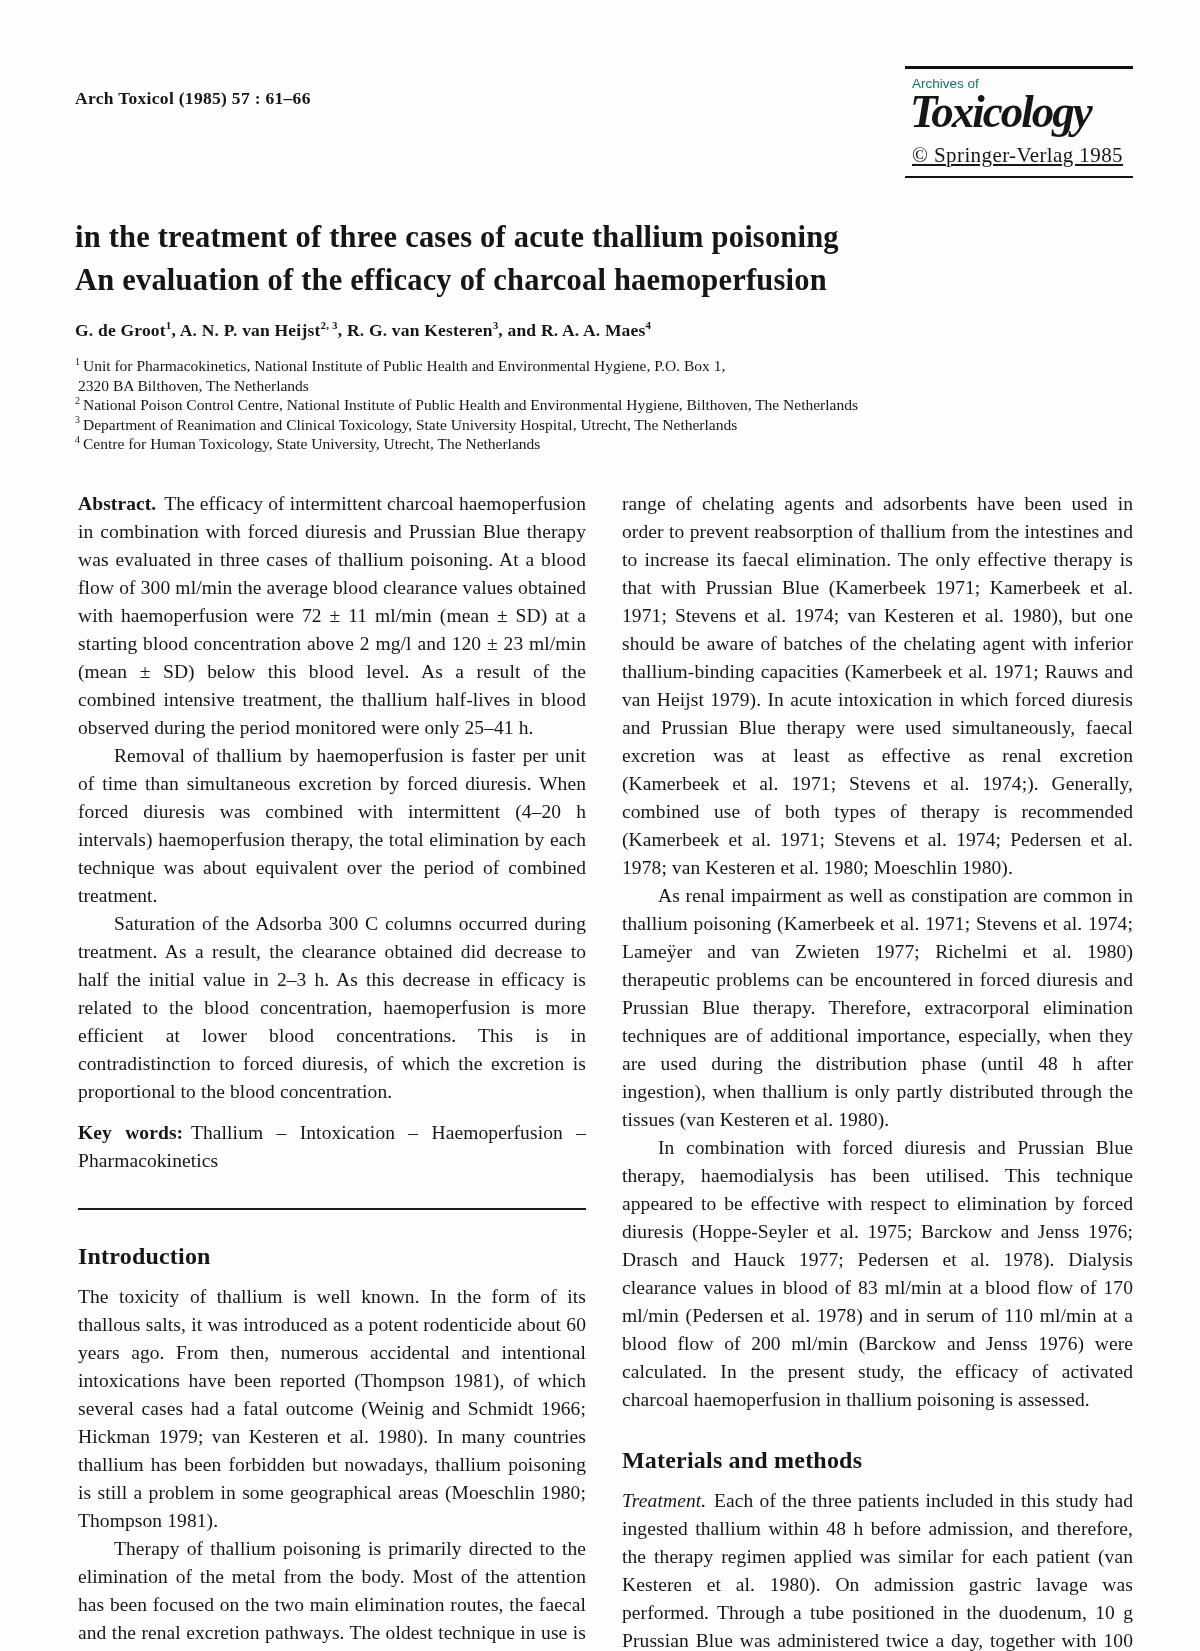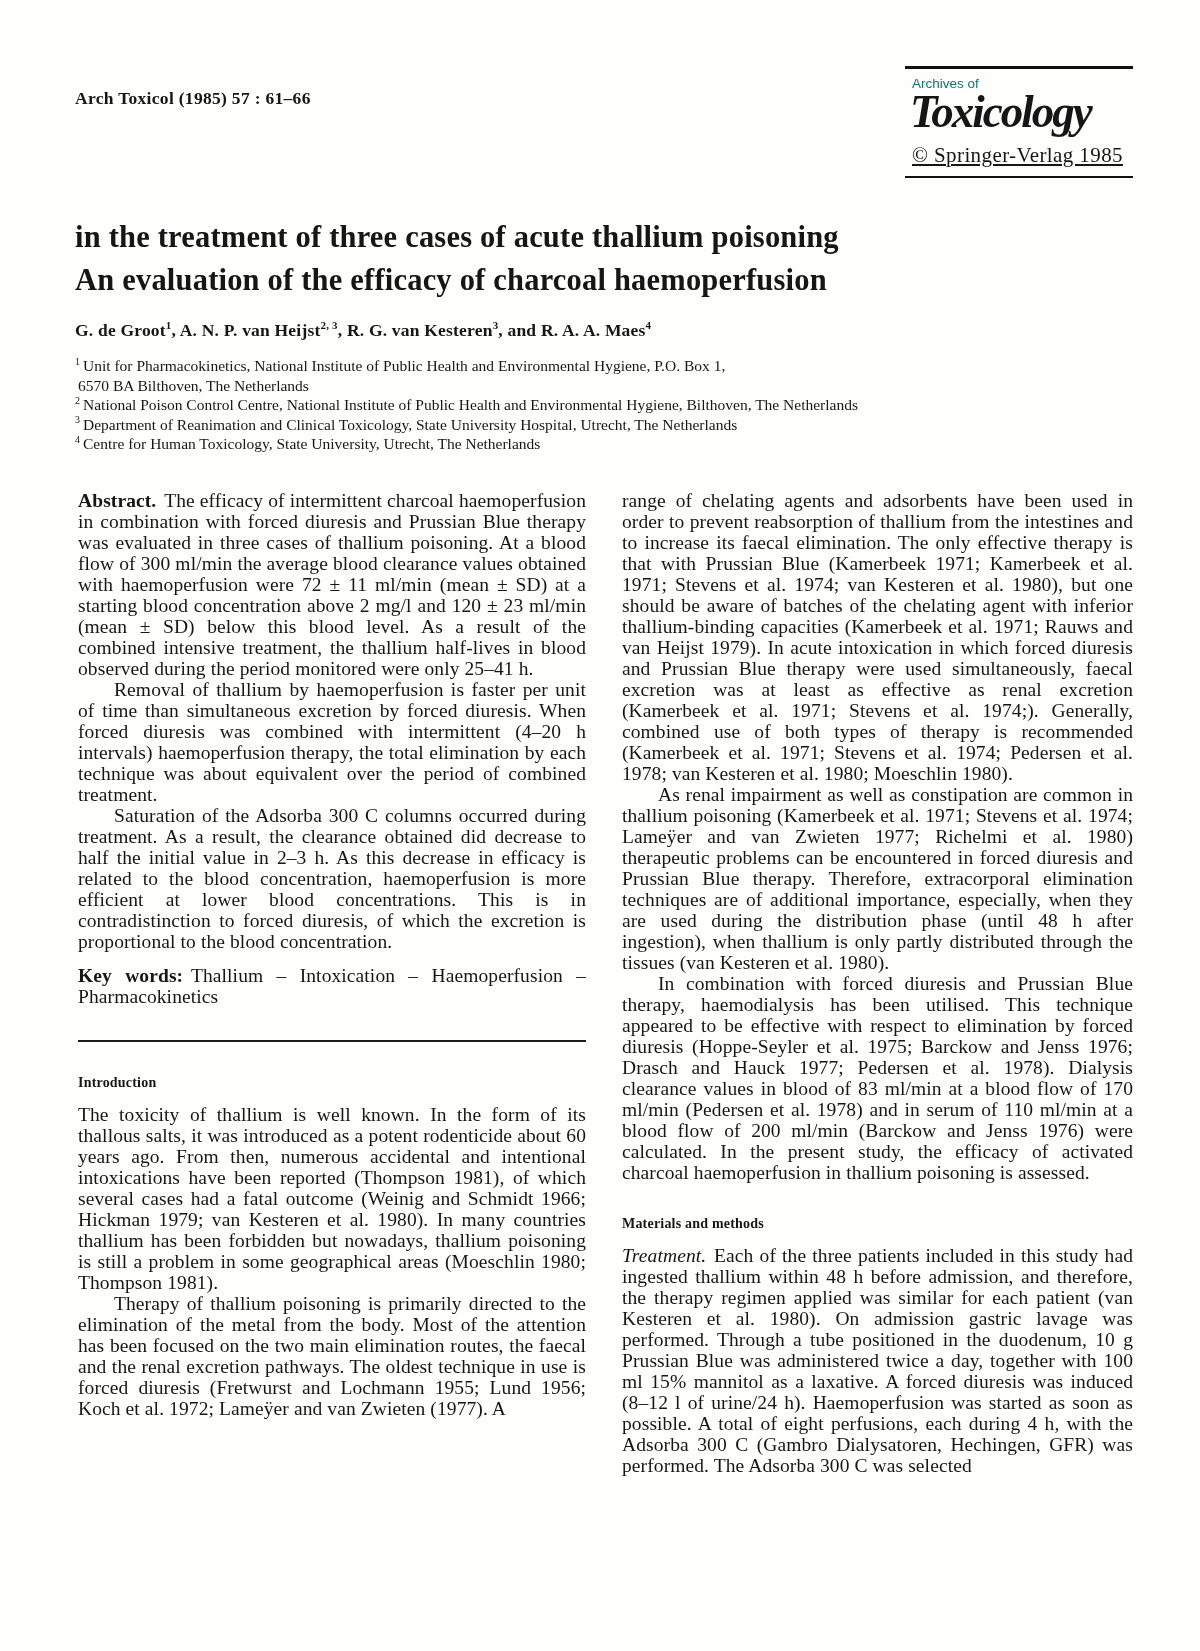--- a/index.html
+++ b/index.html
@@ -43,30 +43,30 @@
     position: absolute; left: 75px; top: 356px; width: 1060px;
     font-size: 15.5px; line-height: 19.5px;
   }
   #affiliations sup { font-size: 10px; line-height: 0; margin-right: 3px; }
   
   .col { position: absolute; top: 490px; }
   #col-left  { left: 78px;  width: 508px; }
   #col-right { left: 622px; width: 511px; }
   .col p {
     margin: 0; text-align: justify;
-    font-size: 19.5px; line-height: 21px; letter-spacing: 0.1px;
+    font-size: 19.5px; line-height: 28px; letter-spacing: 0.1px;
   }
   .col p.indent { text-indent: 36px; }
   .lead-bold   { font-weight: bold; margin-right: 0.4em; }
   .lead-italic { font-style: italic; margin-right: 0.4em; }
   .kw { margin-top: 13px !important; }
   .kw b { margin-right: 0.4em; }
   .rule-kw { margin-top: 33px; height: 2px; background: #1c1c1c; width: 100%; }
   .sec-head {
-    margin-top: 33px; font-size: 14px; font-weight: bold; letter-spacing: 0.2px;
+    margin-top: 33px; font-size: 24px; font-weight: bold; letter-spacing: 0.2px;
   }
   .after-head { margin-top: 13px !important; }
   
   #footnote { position: absolute; left: 78px; top: 1521px; width: 508px; }
   #footnote-rule { width: 106px; height: 2px; background: #1c1c1c; }
   #footnote-text { margin-top: 9px; font-size: 16.5px; }
   #footnote-text .lead-italic { margin-right: 0.35em; }
 </style>
 </head>
 <body>
@@ -85,21 +85,21 @@
 
   <div id="title">
     <div>in the treatment of three cases of acute thallium poisoning</div>
     <div>An evaluation of the efficacy of charcoal haemoperfusion</div>
   </div>
 
   <div id="authors"><span><span>G. de Groot</span><sup>1</sup><span>, </span></span><span><span>A. N. P. van Heijst</span><sup>2, 3</sup><span>, </span></span><span><span>R. G. van Kesteren</span><sup>3</sup><span>, and </span></span><span><span>R. A. A. Maes</span><sup>4</sup><span></span></span></div>
 
   <div id="affiliations">
     <div><sup>1</sup><span>Unit for Pharmacokinetics, National Institute of Public Health and Environmental Hygiene, P.O. Box 1,</span></div>
-    <div><sup></sup><span>6570 BA Bilthoven, The Netherlands</span></div>
+    <div><sup></sup><span>2320 BA Bilthoven, The Netherlands</span></div>
     <div><sup>2</sup><span>National Poison Control Centre, National Institute of Public Health and Environmental Hygiene, Bilthoven, The Netherlands</span></div>
     <div><sup>3</sup><span>Department of Reanimation and Clinical Toxicology, State University Hospital, Utrecht, The Netherlands</span></div>
     <div><sup>4</sup><span>Centre for Human Toxicology, State University, Utrecht, The Netherlands</span></div>
   </div>
 
   <div class="col" id="col-left">
     <p><b class="lead-bold">Abstract.</b><span>The efficacy of intermittent charcoal haemoperfusion in combination with forced diuresis and Prussian Blue therapy was evaluated in three cases of thallium poisoning. At a blood flow of 300 ml/min the average blood clearance values obtained with haemoperfusion were 72 ± 11 ml/min (mean ± SD) at a starting blood concentration above 2 mg/l and 120 ± 23 ml/min (mean ± SD) below this blood level. As a result of the combined intensive treatment, the thallium half-lives in blood observed during the period monitored were only 25–41 h.</span></p>
     <p class="indent">Removal of thallium by haemoperfusion is faster per unit of time than simultaneous excretion by forced diuresis. When forced diuresis was combined with intermittent (4–20 h intervals) haemoperfusion therapy, the total elimination by each technique was about equivalent over the period of combined treatment.</p>
     <p class="indent">Saturation of the Adsorba 300 C columns occurred during treatment. As a result, the clearance obtained did decrease to half the initial value in 2–3 h. As this decrease in efficacy is related to the blood concentration, haemoperfusion is more efficient at lower blood concentrations. This is in contradistinction to forced diuresis, of which the excretion is proportional to the blood concentration.</p>
     <p class="kw"><b>Key words:</b><span>Thallium – Intoxication – Haemoperfusion – Pharmacokinetics</span></p>

